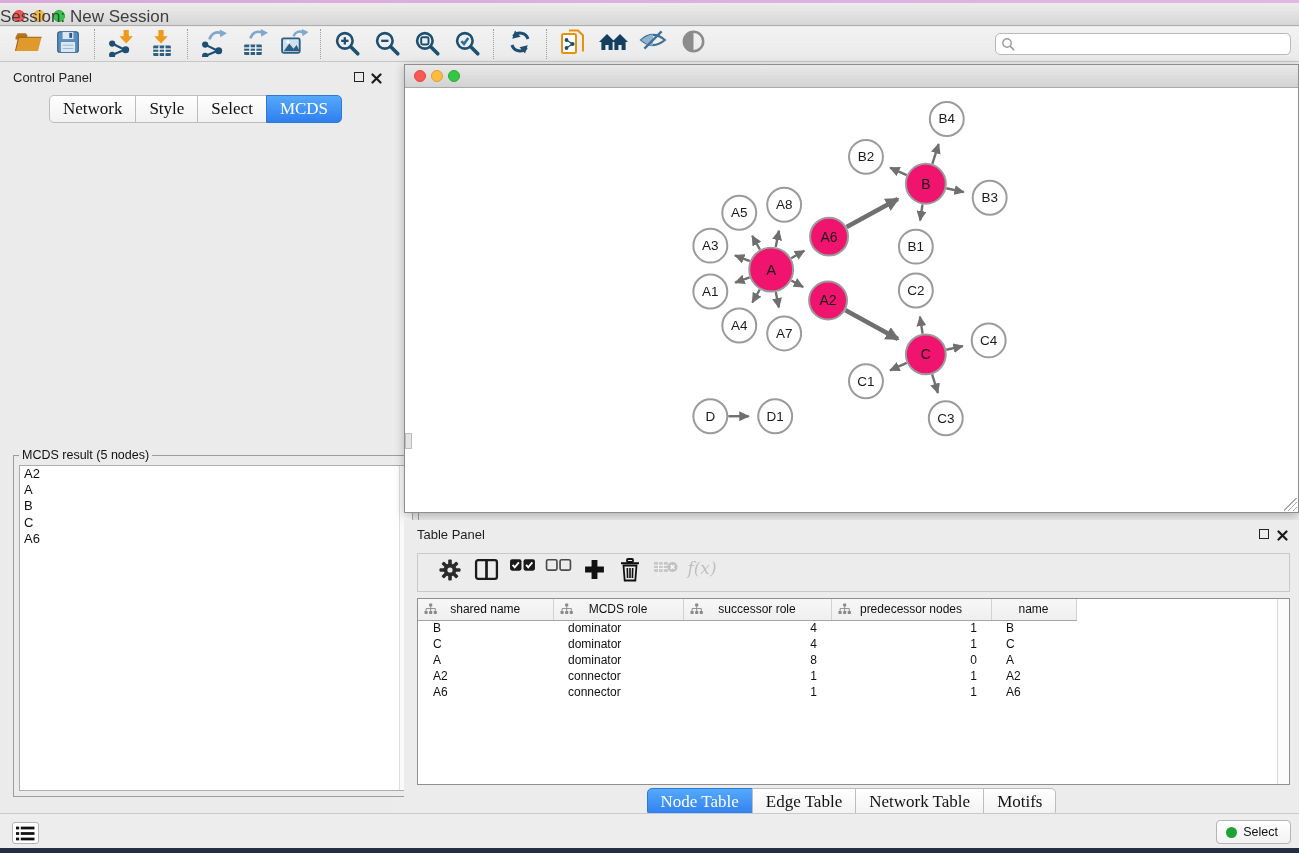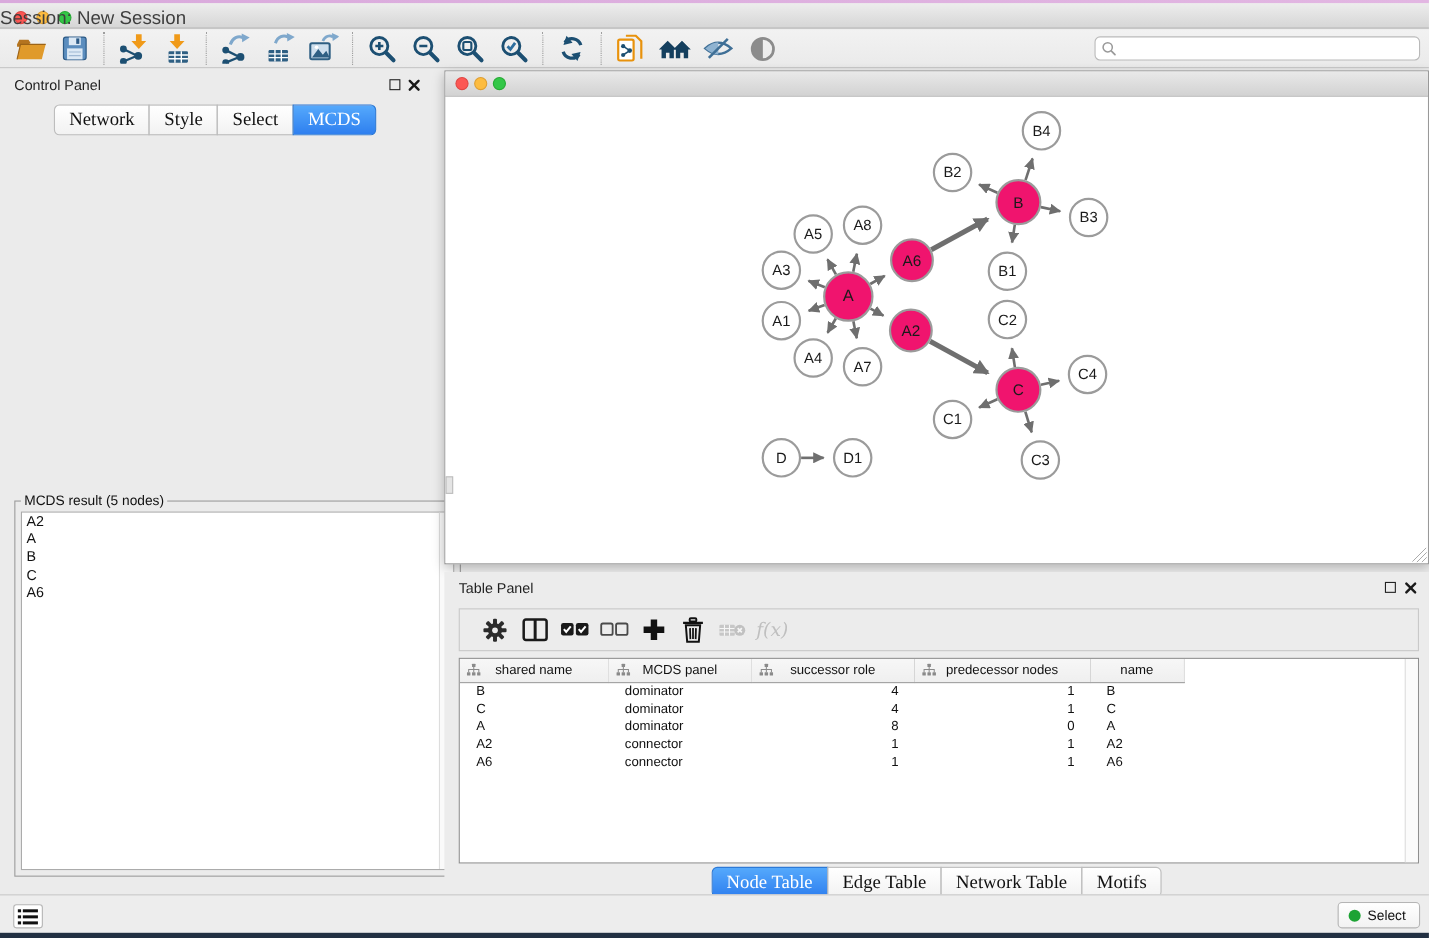--- a/index.html
+++ b/index.html
@@ -17,21 +17,21 @@
   .tl { position:absolute; top:7px; width:12px; height:12px; border-radius:50%; }
   .tl.red { background:#FC5753; border:1px solid #DF4744; }
   .tl.yel { background:#FDBC40; border:1px solid #DE9F34; }
   .tl.grn { background:#33C748; border:1px solid #27AA35; }
   .win-title { position:absolute; top:4px; left:0; right:0; text-align:left;
     font-size:17px; color:#3E3E3E; }
 
   
   #toolbar { left:0; top:27px; width:1299px; height:35px; background:linear-gradient(#F2F2F2,#EAEAEA);
     border-bottom:1px solid #C6C6C6; display:flex; align-items:center; padding:0 8px; }
-  .tb-btn { width:40px; height:30px; display:flex; align-items:center; justify-content:center; cursor:default; }
+  .tb-btn { width:40px; height:30px; display:flex; justify-content:center; cursor:default; }
   .tb-sep { width:1px; height:30px; border-left:1px dotted #9E9E9E; margin:0 6px; }
   #search-wrap { margin-left:auto; position:relative; }
   #search-input { width:296px; height:22px; border:1px solid #B9B9B9; border-radius:5px;
     background:#fff; padding:0 6px 0 24px; font-size:12px; outline:none; }
   #search-mag { position:absolute; left:6px; top:4px; }
 
   
   #control-panel { left:0; top:63px; width:391px; height:750px; background:#EBEBEB; }
   .panel-head { position:absolute; left:0; right:0; top:0; height:28px; }
   .panel-title { position:absolute; left:13px; top:7px; font-size:13px; color:#1F1F1F; }
@@ -557,21 +557,21 @@
                   <path d="M7.2 3.7v2.3M2.2 8.8V6h10v2.8M7.2 6v2.8" fill="none" stroke="#8A8A8A" stroke-width="1"></path>
                 </svg></span><span>shared name</span></th>
             <th><span class="th-ico"><svg width="13" height="12" viewBox="0 0 14 13">
                   <g fill="#8A8A8A">
                     <rect x="5.5" y="0.5" width="3.4" height="3.2" rx="0.5"></rect>
                     <rect x="0.5" y="8.8" width="3.4" height="3.2" rx="0.5"></rect>
                     <rect x="5.5" y="8.8" width="3.4" height="3.2" rx="0.5"></rect>
                     <rect x="10.5" y="8.8" width="3.4" height="3.2" rx="0.5"></rect>
                   </g>
                   <path d="M7.2 3.7v2.3M2.2 8.8V6h10v2.8M7.2 6v2.8" fill="none" stroke="#8A8A8A" stroke-width="1"></path>
-                </svg></span><span>MCDS panel</span></th>
+                </svg></span><span>MCDS role</span></th>
             <th><span class="th-ico"><svg width="13" height="12" viewBox="0 0 14 13">
                   <g fill="#8A8A8A">
                     <rect x="5.5" y="0.5" width="3.4" height="3.2" rx="0.5"></rect>
                     <rect x="0.5" y="8.8" width="3.4" height="3.2" rx="0.5"></rect>
                     <rect x="5.5" y="8.8" width="3.4" height="3.2" rx="0.5"></rect>
                     <rect x="10.5" y="8.8" width="3.4" height="3.2" rx="0.5"></rect>
                   </g>
                   <path d="M7.2 3.7v2.3M2.2 8.8V6h10v2.8M7.2 6v2.8" fill="none" stroke="#8A8A8A" stroke-width="1"></path>
                 </svg></span><span>successor role</span></th>
             <th><span class="th-ico"><svg width="13" height="12" viewBox="0 0 14 13">

